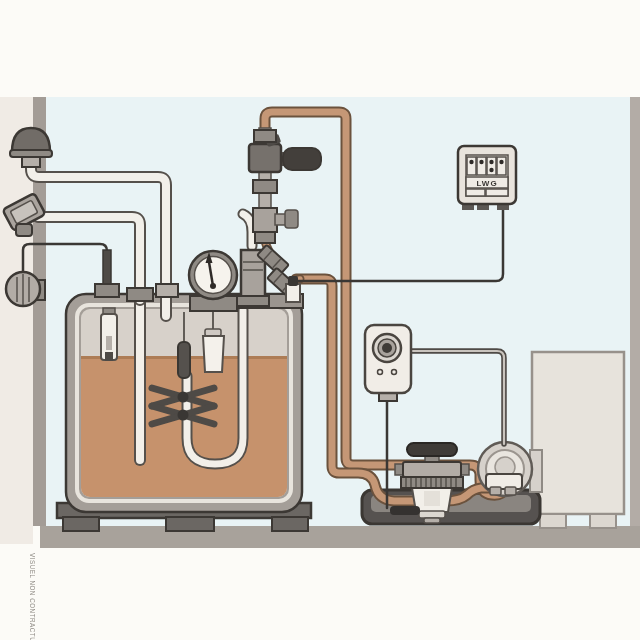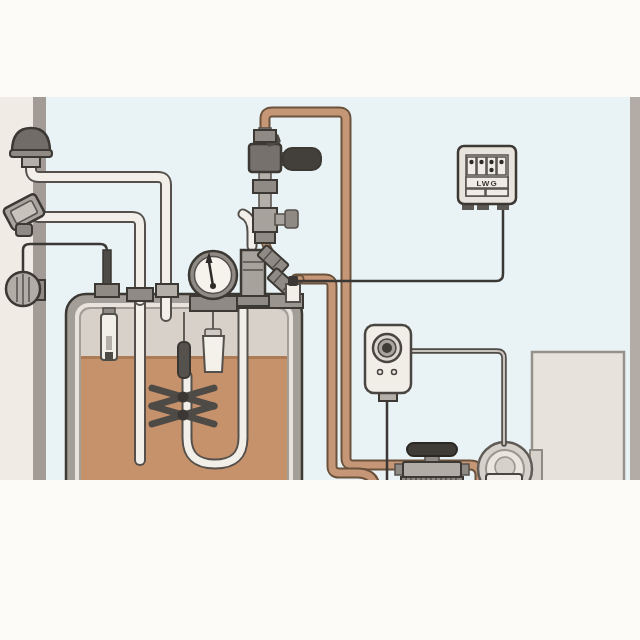--- a/index.html
+++ b/index.html
@@ -1,16 +1,16 @@
 <!DOCTYPE html>
 <html><head>
 <meta charset="utf-8">
 <style>
   html,body{margin:0;padding:0;background:#fcfbf7;}
-  .stage{width:640px;height:480px;position:relative;font-family:"Liberation Sans",sans-serif;}
+  .stage{width:640px;height:640px;position:relative;font-family:"Liberation Sans",sans-serif;}
   svg{display:block}
   .ol25{stroke:#3c3834;stroke-width:2.5}
   .ol2{stroke:#3c3834;stroke-width:2}
   .ol15{stroke:#55504b;stroke-width:1.5}
   .pipe-o{fill:none;stroke:#55504b;stroke-width:12;stroke-linecap:round;stroke-linejoin:round}
   .pipe-i{fill:none;stroke:#f2efe9;stroke-width:8;stroke-linecap:round;stroke-linejoin:round}
   .hose-o{fill:none;stroke:#55504b;stroke-width:11;stroke-linecap:round;stroke-linejoin:round}
   .hose-i{fill:none;stroke:#f2efe9;stroke-width:7;stroke-linecap:round;stroke-linejoin:round}
   .cu-o{fill:none;stroke:#6b523d;stroke-width:11;stroke-linecap:round;stroke-linejoin:round}
   .cu-i{fill:none;stroke:#c59776;stroke-width:7;stroke-linecap:round;stroke-linejoin:round}

